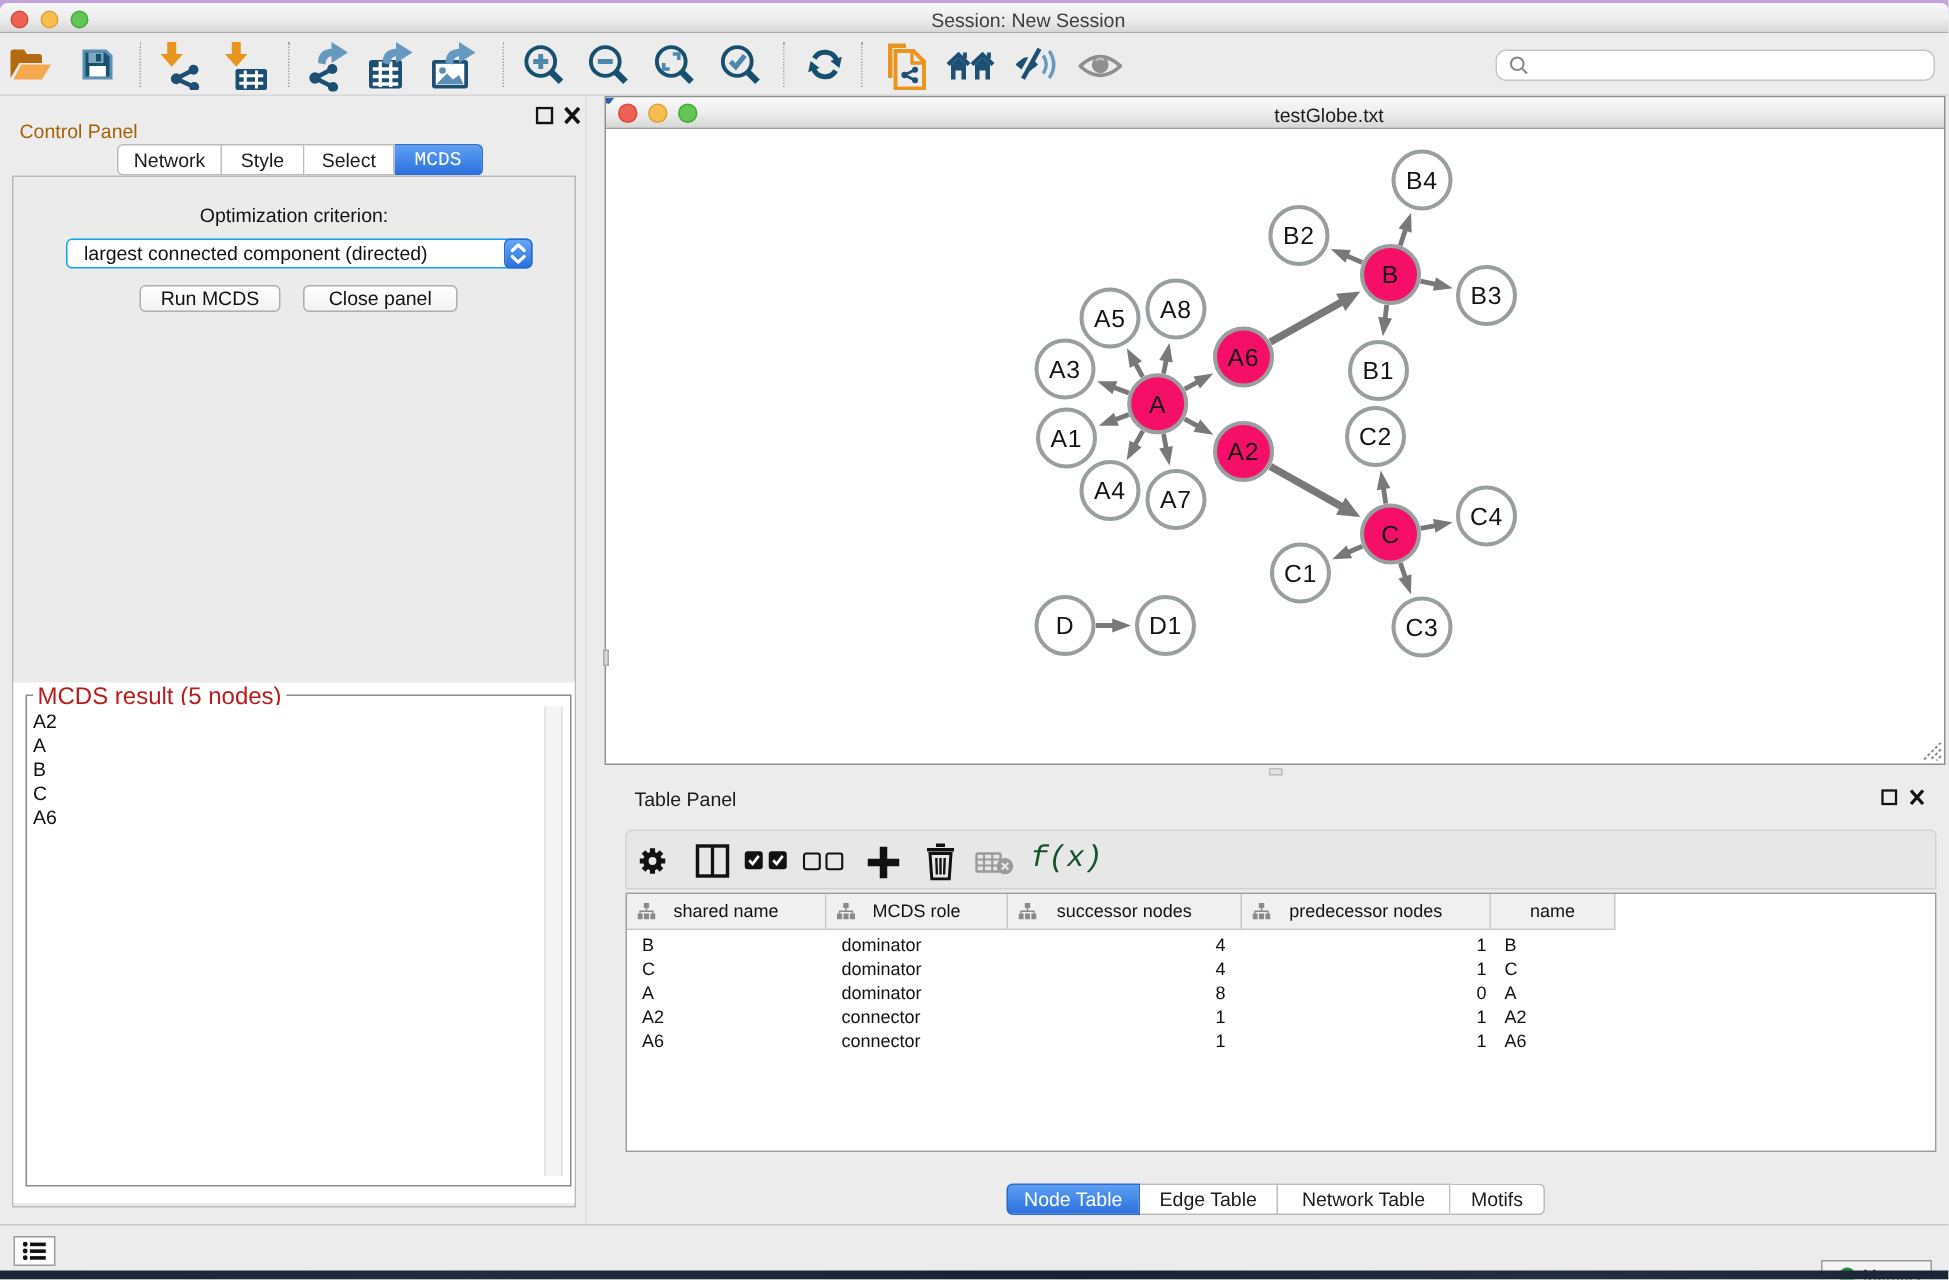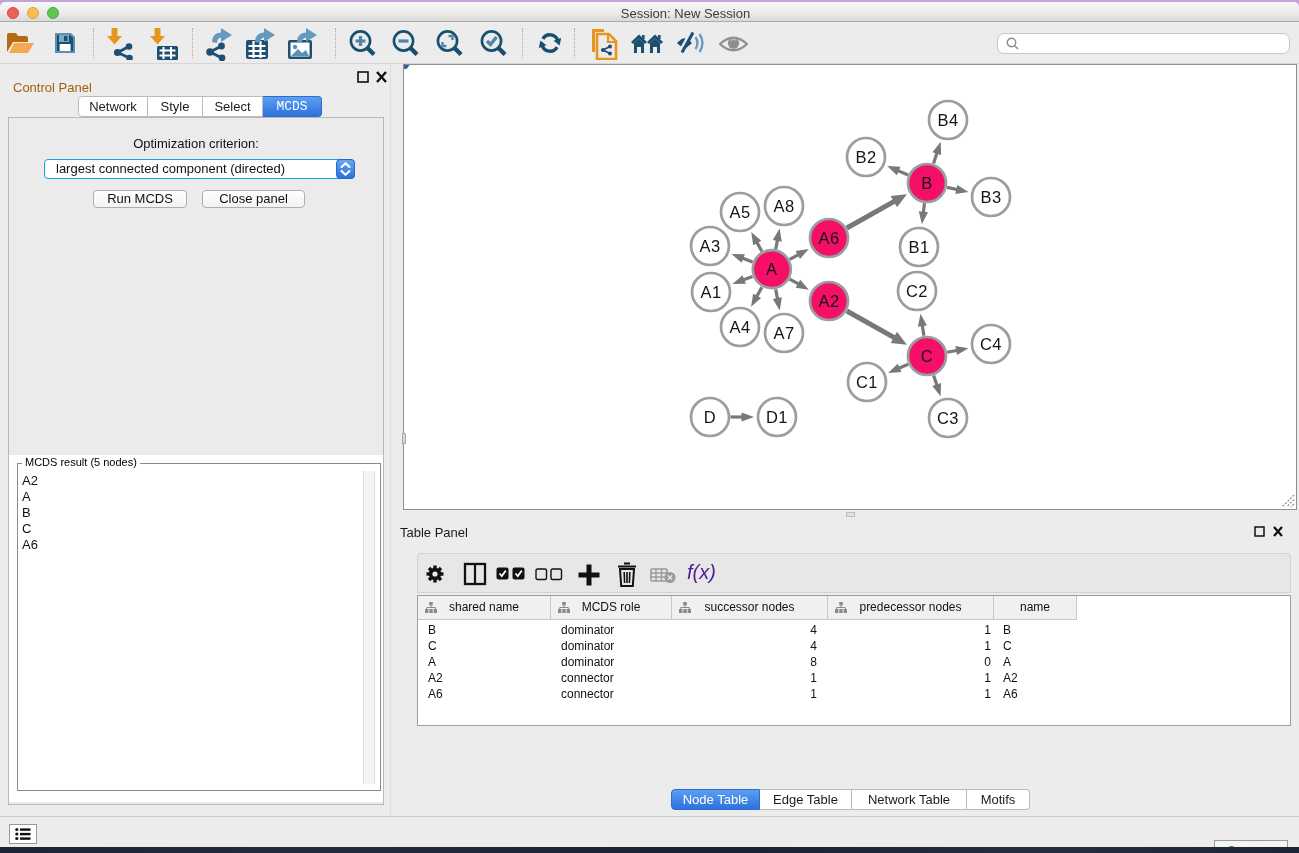--- a/index.html
+++ b/index.html
@@ -16,33 +16,33 @@
 .searchbox { position:absolute; left:997px; top:11px; width:293px; height:21px; background:#fff;
   border:1px solid #c6c6c6; border-radius:7px; }
 .cp-title { left:13px; top:80px; font-size:13px; color:#a16207;text-align:center; }
 .tabs { left:78px; top:96px; height:21px; display:flex; font-size:13px; color:#1a1a1a; }
 .tab { background:#fff; border:1px solid #bbb; border-left:none; line-height:20px; text-align:center; }
 .tab.first { border-left:1px solid #bbb; border-radius:4px 0 0 4px; }
 .tab.sel { background:linear-gradient(#5d9ff2,#2d71de); color:#fff; border-color:#2d6ccc; border-radius:0 4px 4px 0;font-family:Liberation Mono, monospace; }
 .cp-panel { left:8px; top:117px; width:376px; height:688px; background:#ebebeb; border:1px solid #b9b9b9; }
 .cp-white { left:9px; top:455px; width:374px; height:347px; background:#fff; }
 .fieldset { left:17px; top:463px; width:364px; height:328px; border:1px solid #8a8a8a; }
-.legend { left:22px; top:456px; background:#fff; padding:0 3px; font-size:11px; color:#000000; }
+.legend { left:22px; top:456px; background:#fff; padding:0 3px; font-size:16px; color:#b91c1c; }
 .mlist { left:18px; top:470px; width:357px; height:315px; background:#fff; font-size:13px; color:#111; }
 .sbtrack { left:363px; top:471px; width:12px; height:313px; background:#f4f4f4; border-left:1px solid #dcdcdc; border-right:1px solid #dcdcdc; }
 .opt-label { left:8px; top:136px; width:376px; text-align:center; font-size:13px; color:#111; }
 .dropdown { left:44px; top:159px; width:311px; height:20px; background:#fff; border:1px solid #0ea5e9; border-radius:4px; font-size:13px; color:#111; line-height:18px; padding-left:11px; }
 .dd-btn { position:absolute; right:-1px; top:-1px; width:19px; height:20px; border-radius:4px; background:linear-gradient(#66a7f4,#2b6fe0); border:1px solid #2b66cc; }
 .btn { position:absolute; height:18px; background:linear-gradient(#ffffff,#f2f2f2); border:1px solid #aeaeae; border-radius:4px; font-size:13px; color:#111; text-align:center; line-height:16px; }
 .netwin { left:403px; top:64px; width:894px; height:446px; background:#fff; border:1px solid #8f8f8f; }
 .nw-titlebar { position:absolute; left:0; top:0; width:100%; height:21px;
   background:linear-gradient(#fafafa,#ececec 55%,#d7d7d7); border-bottom:1px solid #9d9d9d; }
-.tp-title { left:400px; top:525px; font-size:13px; color:#1a1a1a; }
+.tp-title { left:423px; top:525px; font-size:13px; color:#1a1a1a; }
 .tp-toolbar { left:417px; top:553px; width:874px; height:40px; background:#e7e7e7; border:1px solid #d2d2d2; border-radius:4px 4px 0 0; }
-.tbl { left:417px; top:595px; width:874px; height:131px; background:#fff; border:1px solid #9e9e9e; }
+.tbl { left:417px; top:595px; width:874px; height:173px; background:#fff; border:1px solid #9e9e9e; }
 .th { position:absolute; top:0; height:23px; background:#f0f0f0; border-right:1px solid #c8c8c8; font-size:12px; color:#111; text-align:center; line-height:23px; }
 .td { position:absolute; height:16px; font-size:12px; color:#111; line-height:16px; }
 .btabs { left:671px; top:789px; height:21px; display:flex; font-size:13px; color:#1a1a1a; }
 .btab { background:#fff; border:1px solid #bbb; border-left:none; line-height:20px; text-align:center; }
 .btab.sel { background:linear-gradient(#5d9ff2,#2d71de); color:#fff; border-color:#2d6ccc; border-radius:4px 0 0 4px; border-left:1px solid #2d6ccc; }
 .btab.last { border-radius:0 4px 4px 0; }
 .statusbar { left:0; top:816px; width:1299px; height:31px; background:#ececec; border-top:1px solid #c8c8c8; }
 .darkstrip { left:0; top:847px; width:1299px; height:6px; background:linear-gradient(90deg,#1b2538,#222c3e 25%,#182234 55%,#232e40 80%,#1b2538); }
 </style>
 </head>
@@ -188,20 +188,26 @@
 </div>
 <div class="btn" style="left:93px;top:190px;width:94px;">Run MCDS</div>
 <div class="btn" style="left:202px;top:190px;width:103px;">Close panel</div>
 <div class="abs cp-white"></div>
 <div class="abs fieldset"></div>
 <div class="abs legend">MCDS result (5 nodes)</div>
 <div class="abs mlist" style="line-height:16px;padding:3px 0 0 4px;">A2<br>A<br>B<br>C<br>A6</div>
 <div class="abs sbtrack"></div>
 
 <div class="abs netwin">
+  <div class="nw-titlebar">
+    <div class="tl" style="left:8px;top:4px;width:13px;height:13px;background:#ee6156;border:1px solid #d9473c;"></div>
+    <div class="tl" style="left:28px;top:4px;width:13px;height:13px;background:#f6be4f;border:1px solid #dfa03a;"></div>
+    <div class="tl" style="left:48px;top:4px;width:13px;height:13px;background:#62c554;border:1px solid #48a83b;"></div>
+    <div class="title-text" style="top:4px;color:#1a1a1a;">testGlobe.txt</div>
+  </div>
   <svg style="position:absolute;left:0;top:0;" width="6" height="6" viewBox="0 0 6 6">
       <path d="M0 0 L5.5 0 L3 3.5 Q1.5 5 0 3.5 Z" fill="#2e5fa8"></path>
     </svg>
   <svg style="position:absolute;right:1px;bottom:1px;" width="13" height="13" viewBox="0 0 13 13">
     <g stroke="#8a8a8a" stroke-width="1.3" stroke-dasharray="2 1.5">
         <path d="M12 0 L0 12"></path>
         <path d="M12 4.5 L4.5 12"></path>
         <path d="M12 9 L9 12"></path>
       </g>
   </svg>
@@ -331,21 +337,21 @@
     <path d="M8 1.5 H14 M2 4.5 H20" stroke="#111" stroke-width="2.2"></path>
     <path d="M4 7 H18 L16.8 24 H5.2 Z" fill="none" stroke="#111" stroke-width="2"></path>
     <path d="M8.2 10 L8.6 21 M11 10 L11 21 M13.8 10 L13.4 21" stroke="#111" stroke-width="1.6"></path>
   </svg>
   <svg style="position:absolute;left:232px;top:14px;" width="26" height="15" viewBox="0 0 26 15">
     <rect x="1" y="1" width="16" height="12" rx="1" fill="none" stroke="#9a9a9a" stroke-width="1.6"></rect>
     <path d="M1 5 H17 M1 9 H17 M6 1 V13 M11.5 1 V13" stroke="#9a9a9a" stroke-width="1.4"></path>
     <circle cx="20" cy="9.5" r="5.5" fill="#9a9a9a"></circle>
     <path d="M17.8 7.3 L22.2 11.7 M22.2 7.3 L17.8 11.7" stroke="#e7e7e7" stroke-width="1.5"></path>
   </svg>
-  <div style="position:absolute;left:269px;top:7px;font-family:Liberation Sans, sans-serif;font-style:italic;font-size:20px;color:#4c1d95;">f(x)</div>
+  <div style="position:absolute;left:269px;top:7px;font-family:Liberation Mono, monospace;font-style:italic;font-size:20px;color:#14532d;">f(x)</div>
 </div>
 <div class="abs tbl">
   <div class="th" style="left:0;width:133px;">shared name</div>
   <div class="th" style="left:133px;width:121px;">MCDS role</div>
   <div class="th" style="left:254px;width:156px;">successor nodes</div>
   <div class="th" style="left:410px;width:166px;">predecessor nodes</div>
   <div class="th" style="left:576px;width:83px;">name</div>
   <div style="position:absolute;left:0;top:23px;width:659px;border-top:1px solid #c8c8c8;"></div>
   <svg style="position:absolute;left:7px;top:6px;" width="12" height="11" viewBox="0 0 12 11">
       <g fill="#8a8a8a">

